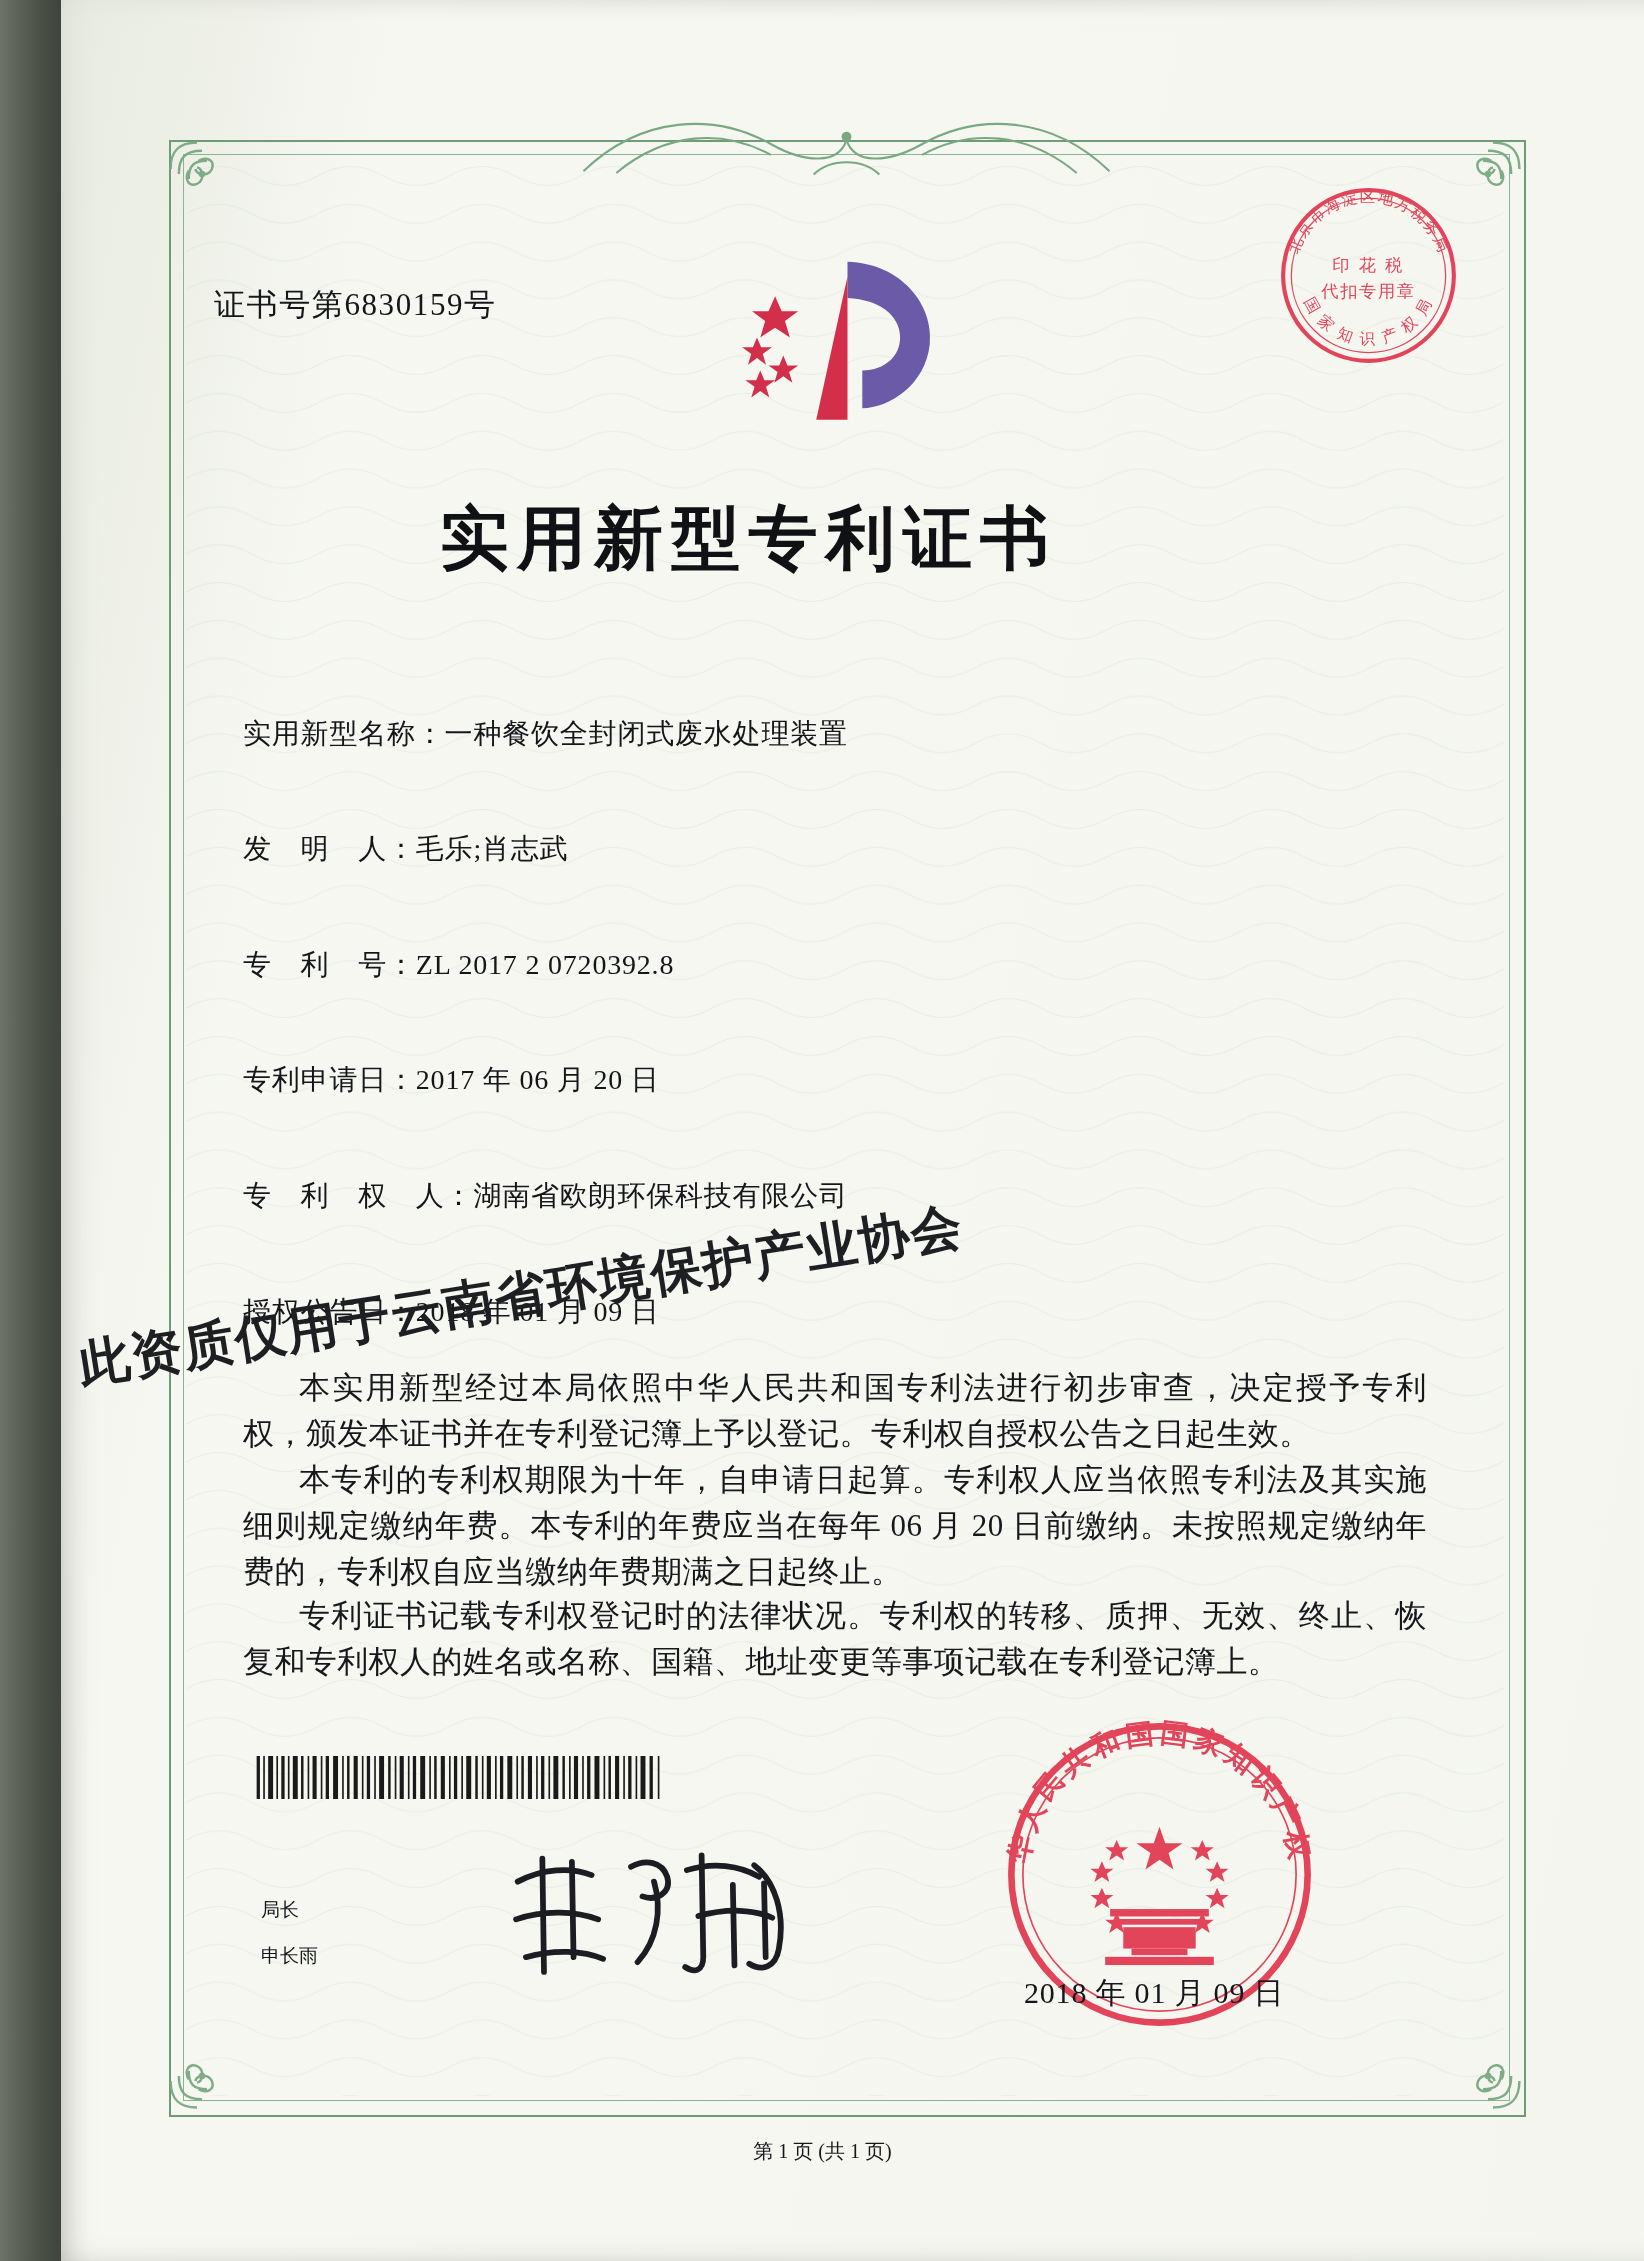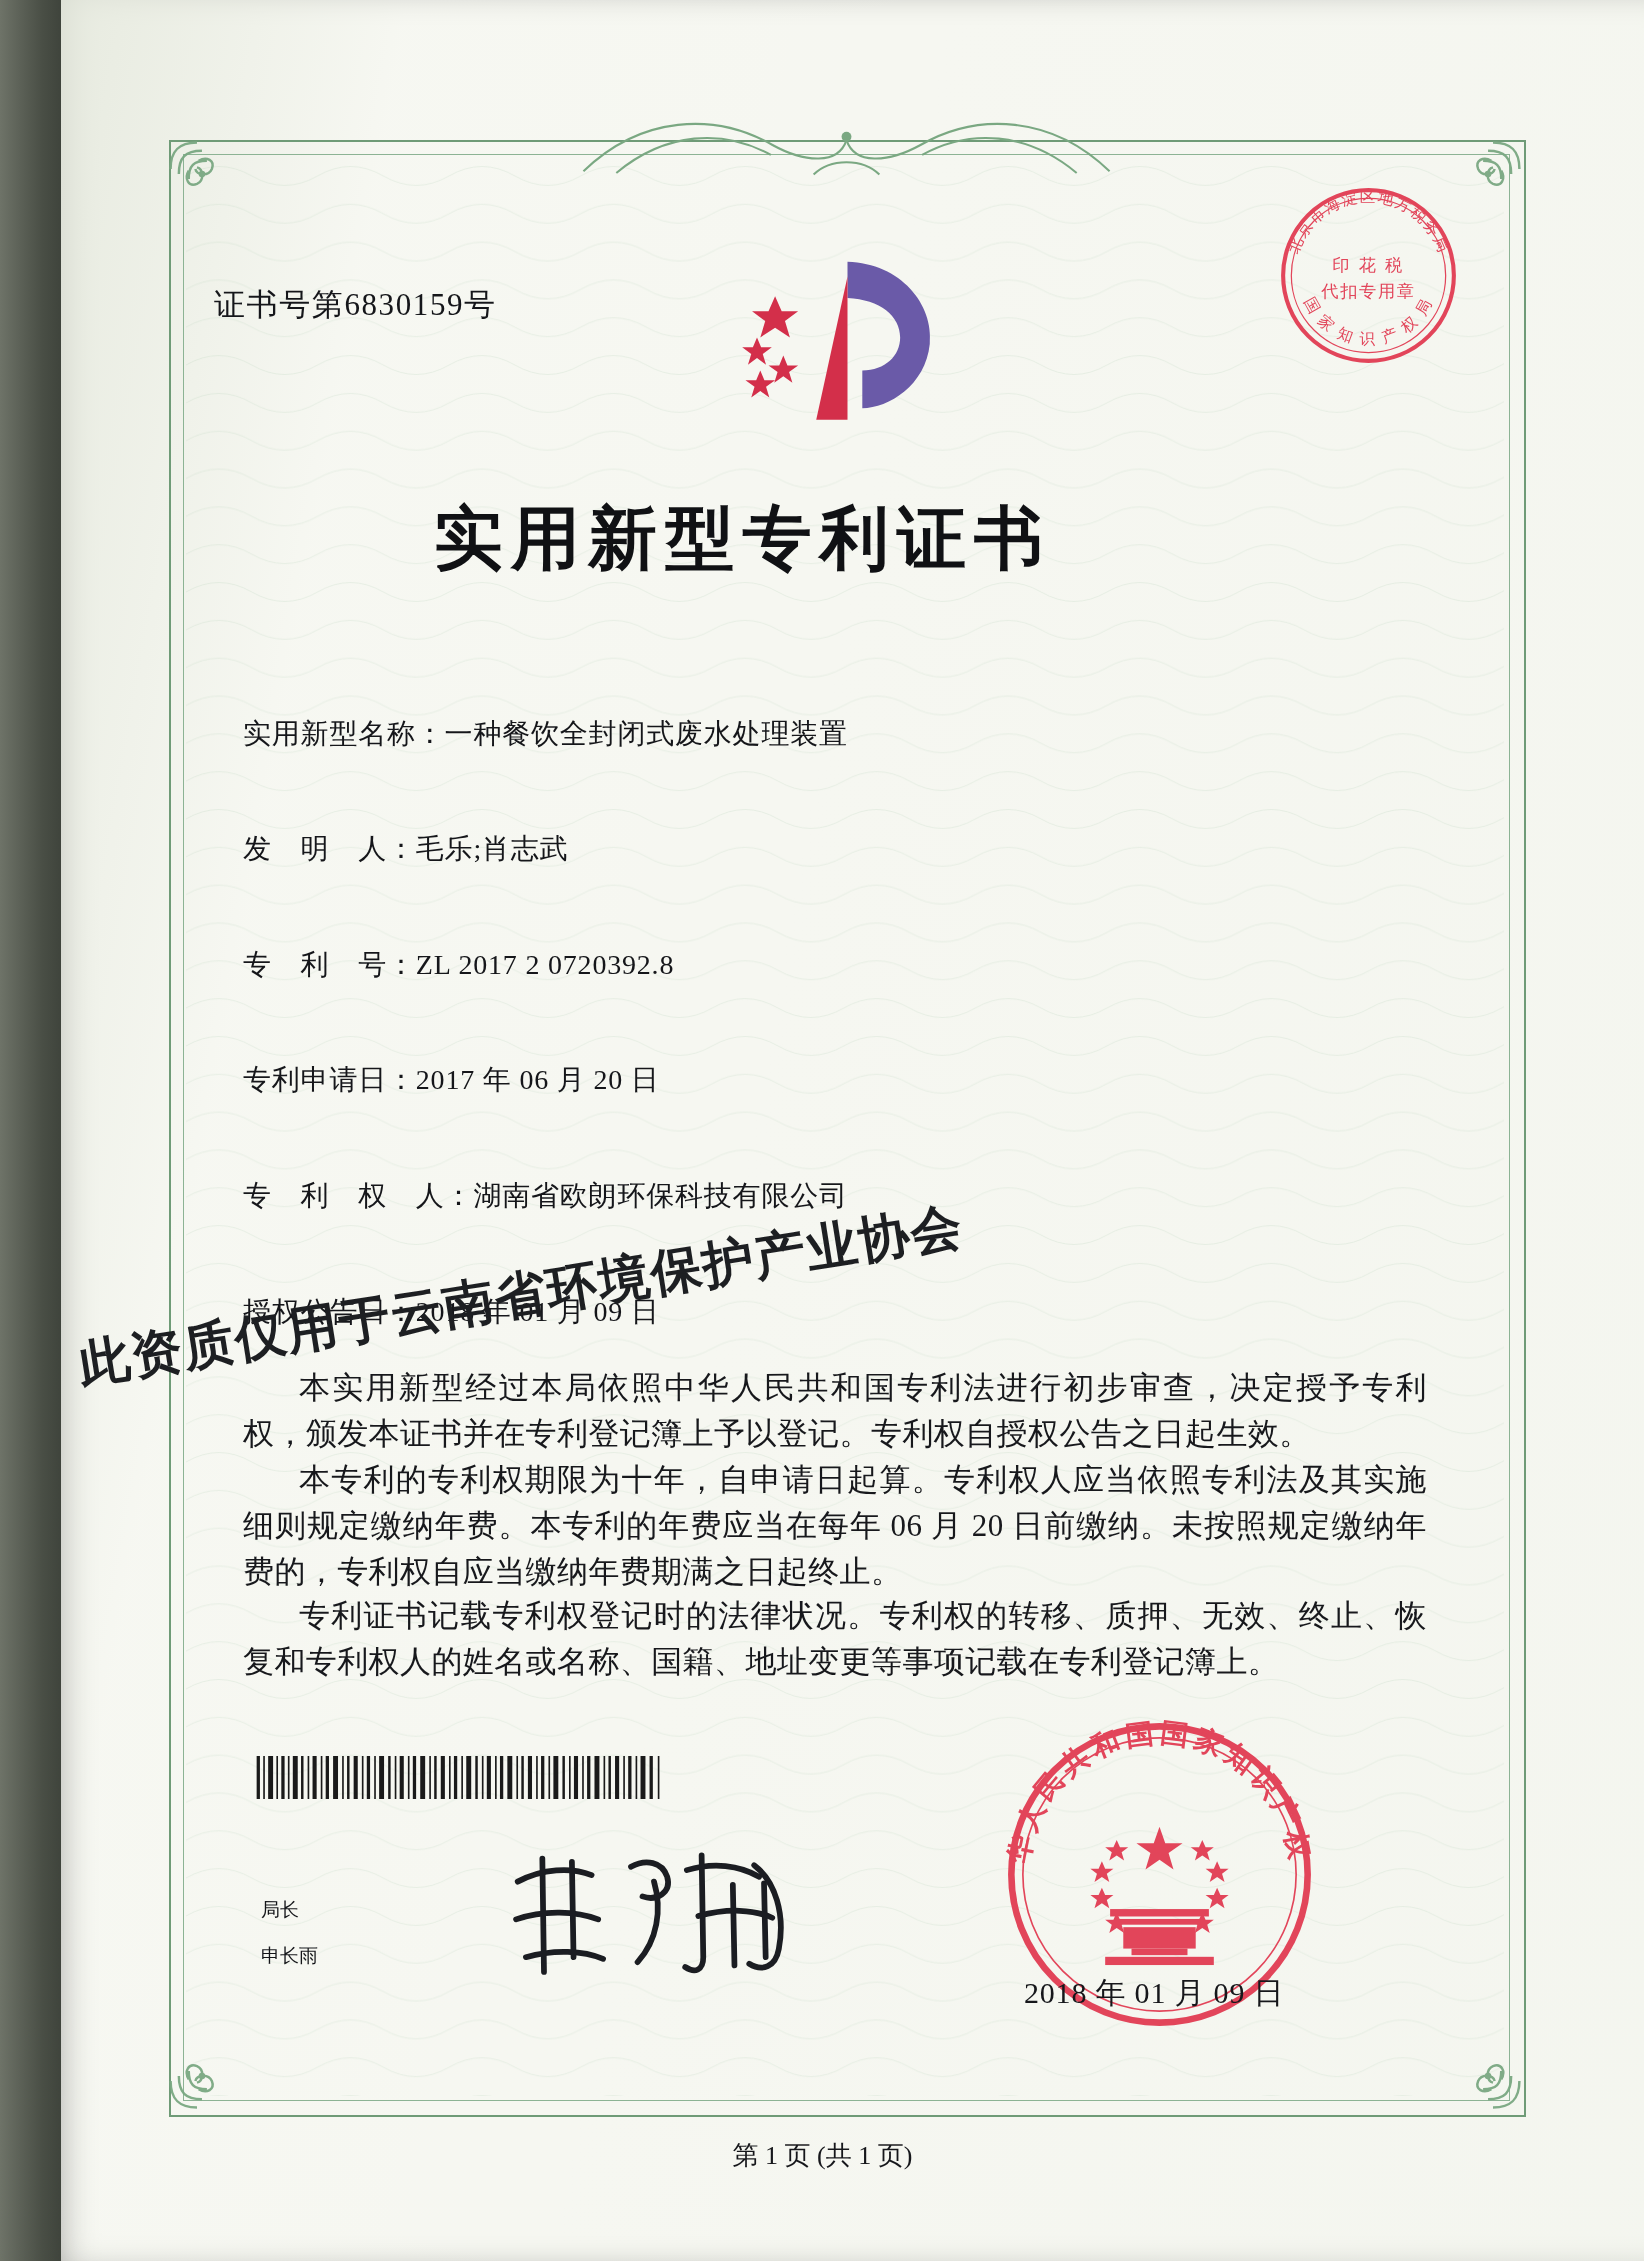--- a/index.html
+++ b/index.html
@@ -105,20 +105,21 @@
   #main-title {
     position: absolute;
     left: 0; top: 493px;
     width: 1485px;
     text-align: center;
     font-size: 69px;
     font-weight: bold;
     letter-spacing: 8.2px;
     color: #101114;
     font-family: "Liberation Serif", serif;
+    padding-left: 6px;
   }
 
   
   .field {
     position: absolute;
     left: 243px;
     font-size: 28px;
     color: #15161a;
     white-space: nowrap;
     letter-spacing: 0.8px;
@@ -195,21 +196,21 @@
     color: #16171b;
     letter-spacing: 0.8px;
   }
 
   
   #footer {
     position: absolute;
     left: 0; top: 2138px;
     width: 1645px;
     text-align: center;
-    font-size: 26px;
+    font-size: 20px;
     color: #16171b;
   }
 
   
   #watermark {
     position: absolute;
     left: 74px; top: 1332px;
     width: 1332px;
     font-family: "Liberation Sans", sans-serif;
     font-size: 51px;

